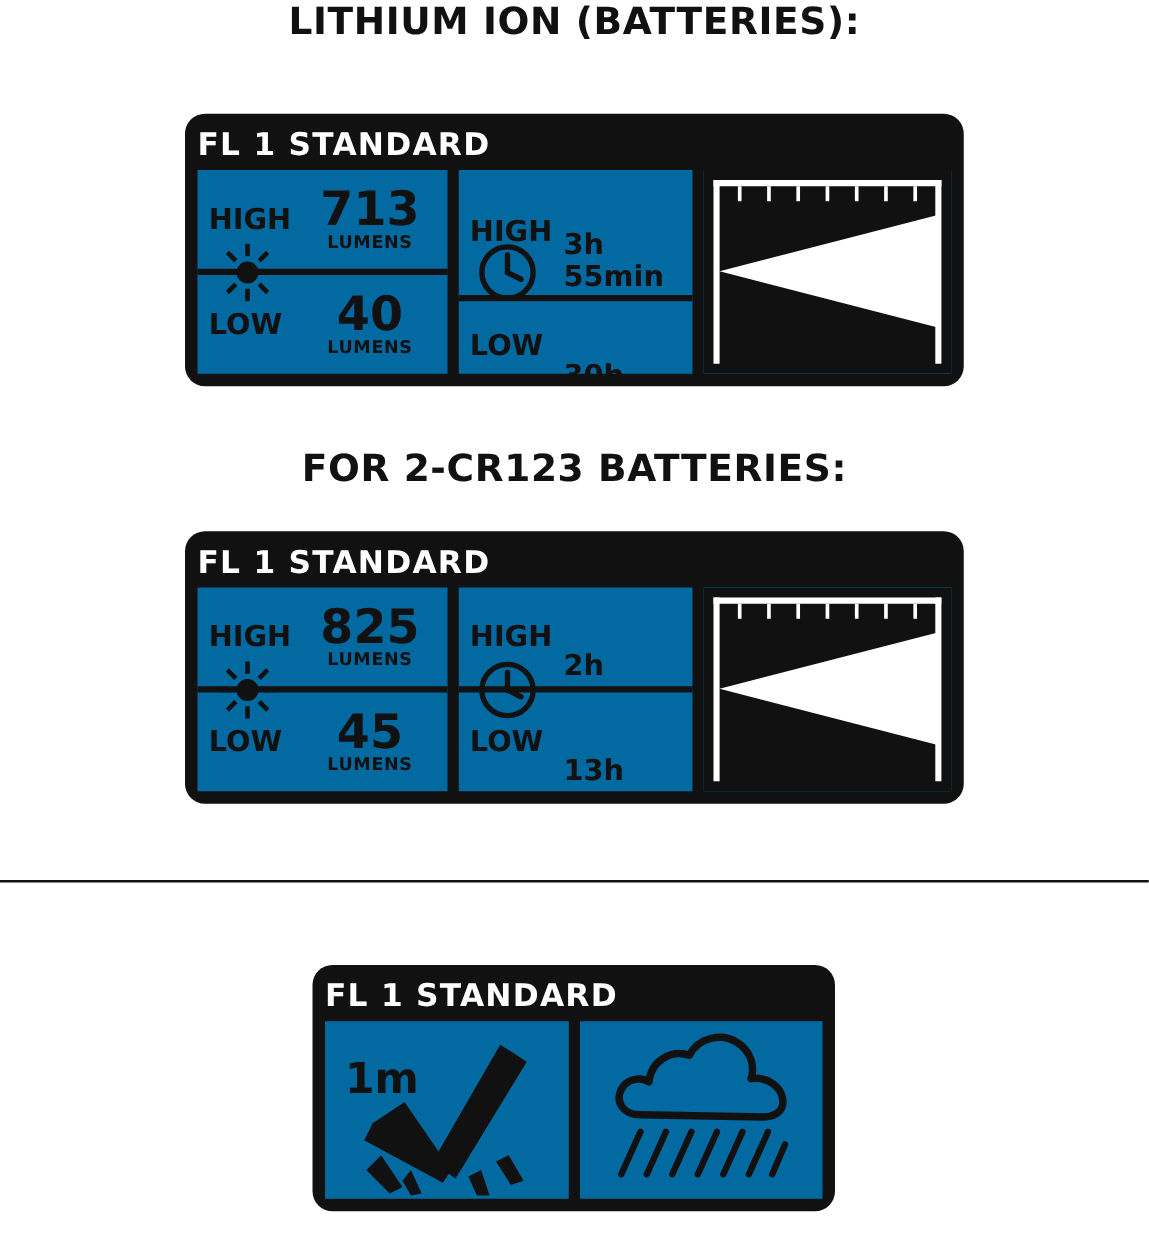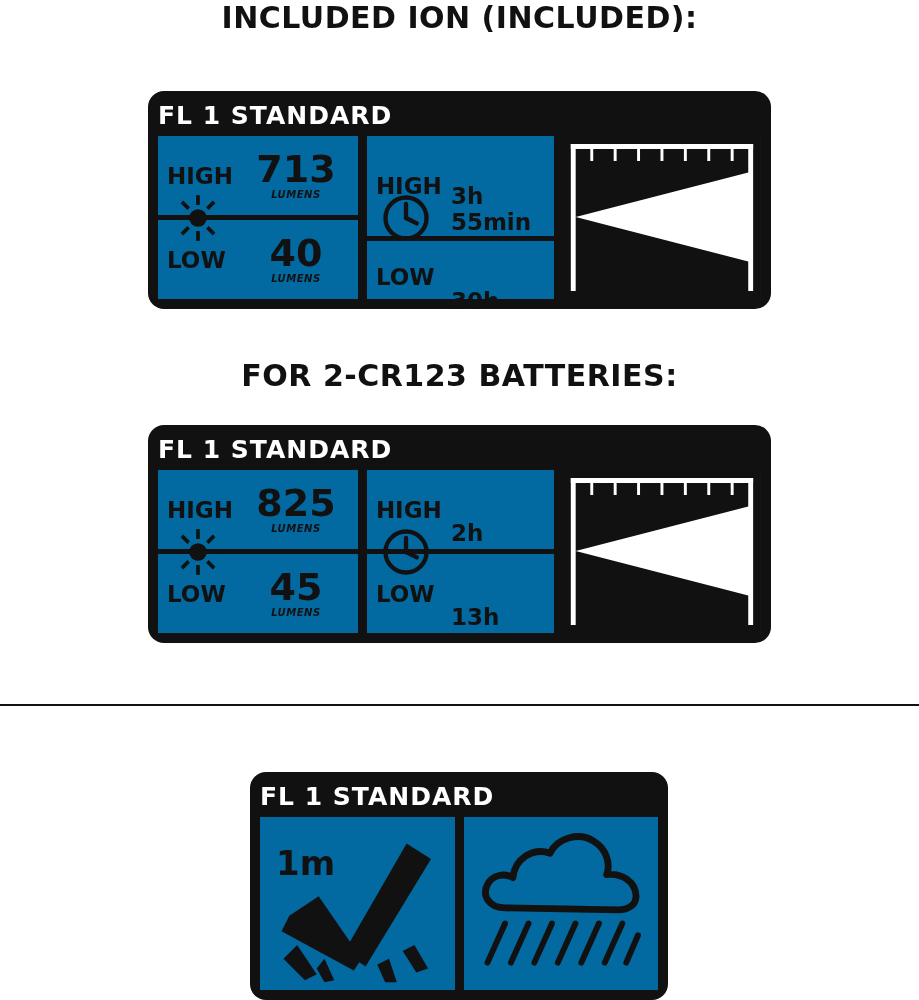--- a/index.html
+++ b/index.html
@@ -81,24 +81,23 @@
     text-align: center;
     padding-right: 6px;
   }
   .lumens-num {
     font-weight: bold;
     font-size: 38px;
     line-height: 0.95;
   }
   .lumens-unit {
     font-weight: bold;
-    font-size: 10px;
+    font-size: 14px;
     letter-spacing: 0.5px;
     margin-top: 1px;
-    font-style: italic;
   }
   .sun-icon {
     position: absolute;
     left: 14px;
     top: 50%;
     transform: translateY(-50%);
     width: 52px;
     height: 52px;
     z-index: 3;
   }
@@ -171,37 +170,37 @@
   .fl1-small {
     background: #111111;
     border-radius: 16px;
     padding: 8px 10px 10px 10px;
     box-sizing: border-box;
     width: 418px;
   }
   .fl1-small .fl1-body { gap: 9px; }
   .impact-cell, .water-cell {
     width: 199px;
-    height: 173px;
+    height: 142px;
     position: relative;
   }
   .impact-dist {
     position: absolute;
     left: 16px;
     top: 26px;
     font-weight: bold;
     font-size: 34px;
   }
   .icon-svg { display: block; width: 100%; height: 100%; }
 </style>
 </head>
 <body>
 
 <div class="panel-wrap" style="left:0; top:0; width:919px;">
-  <div class="heading">INCLUDED ION (INCLUDED):</div>
+  <div class="heading">LITHIUM ION (BATTERIES):</div>
 </div>
 
 <div class="panel-wrap" style="left:148px; top:91px;">
   <div class="fl1" style="width:623px;">
     <div class="fl1-title">FL 1  STANDARD</div>
     <div class="fl1-body">
 
       <div class="cell lumens" style="height:163px;">
         <svg class="sun-icon" viewBox="0 0 100 100">
           <g fill="#111111">

